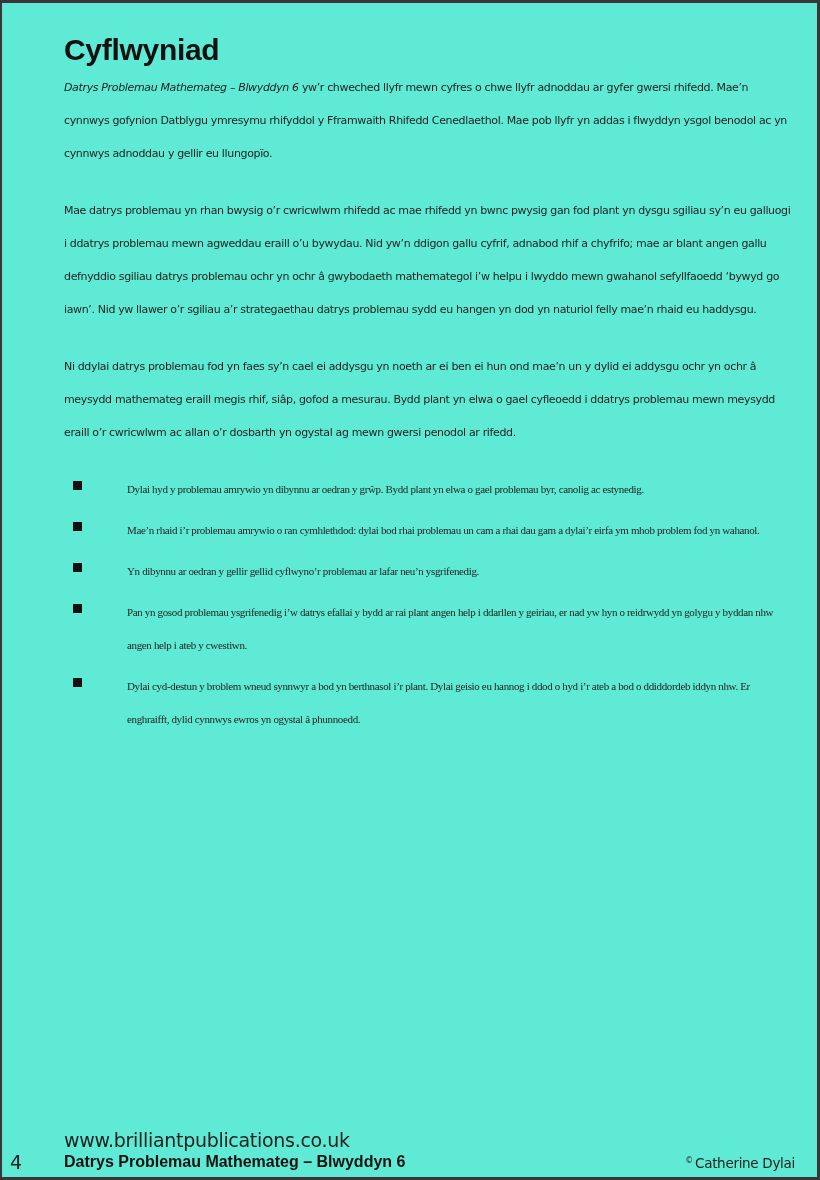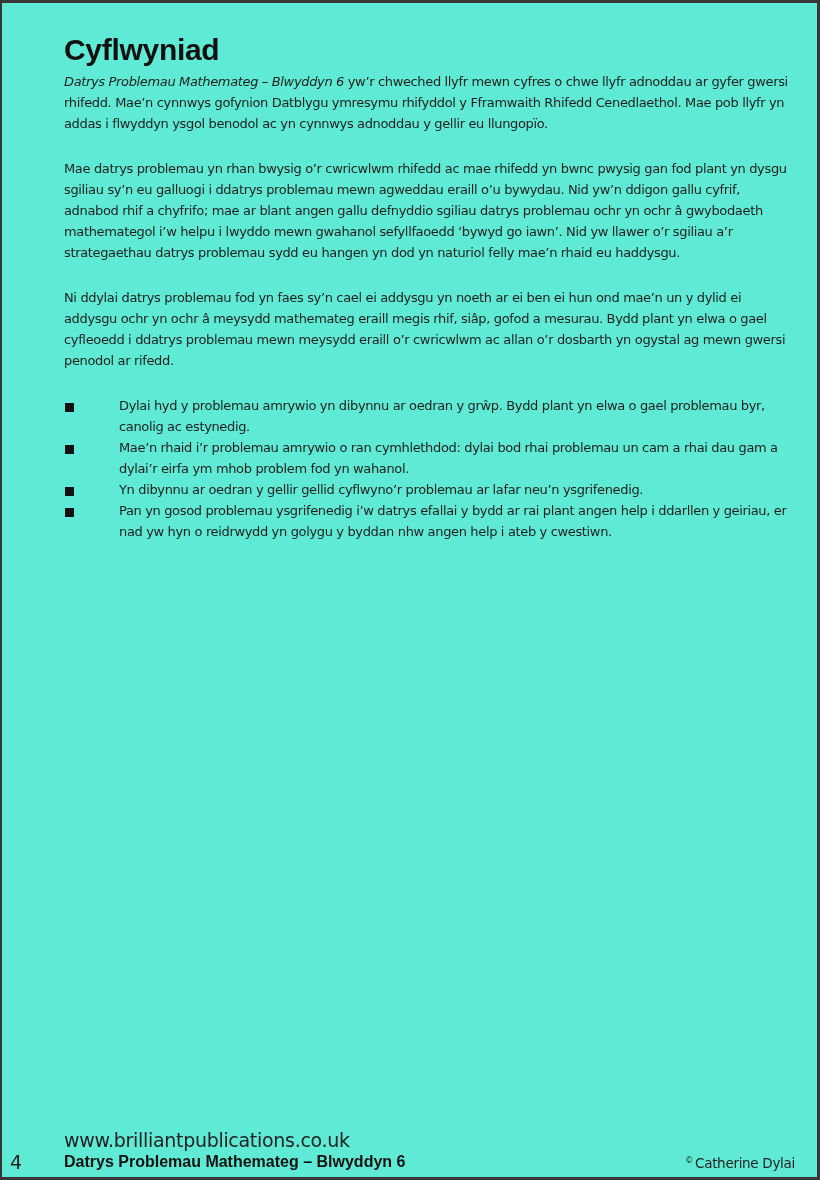--- a/index.html
+++ b/index.html
@@ -18,27 +18,27 @@
     }
     .title {
       position: absolute; left: 62px; top: 10px;
       font-family: "Liberation Sans", sans-serif;
       font-weight: bold; font-size: 30px; letter-spacing: -0.3px;
       color: #111;
     }
     .body-text {
       position: absolute; left: 62px; top: 68px; width: 728px;
       font-family: "DejaVu Sans", sans-serif;
-      font-size: 13px; line-height: 21px;
+      font-size: 11px; line-height: 33px;
       letter-spacing: -0.35px; color: #1f1f1f;
     }
     .para { margin: 0 0 24px 0; }
     .para em { font-style: italic; }
     .bullets { list-style: none; margin: 0; padding: 0; }
-    .bullets li { position: relative; padding-left: 55px; margin: 0; }
+    .bullets li { position: relative; padding-left: 55px; margin: 8px; font-family: Liberation Serif, serif; }
     .bullets li .bullet {
       position: absolute; left: 1px; top: 8px;
       width: 9px; height: 9px; background: #111;
     }
     .footer-url {
       position: absolute; left: 62px; top: 1126px;
       font-family: "DejaVu Sans", sans-serif; font-size: 19px;
       letter-spacing: -0.3px; color: #222;
     }
     .footer-page {
@@ -68,20 +68,21 @@
     <p class="para"><em>Datrys Problemau Mathemateg  – Blwyddyn 6</em><span> yw’r chweched llyfr mewn cyfres o chwe llyfr adnoddau ar gyfer gwersi rhifedd. Mae’n cynnwys gofynion Datblygu ymresymu rhifyddol y Fframwaith Rhifedd Cenedlaethol. Mae pob llyfr yn addas i flwyddyn ysgol benodol ac yn cynnwys adnoddau y gellir eu llungopïo.</span></p>
 
     <p class="para">Mae datrys problemau yn rhan bwysig o’r cwricwlwm rhifedd ac mae rhifedd yn bwnc pwysig gan fod plant yn dysgu sgiliau sy’n eu galluogi i ddatrys problemau mewn agweddau eraill o’u bywydau. Nid yw’n ddigon gallu cyfrif, adnabod rhif a chyfrifo; mae ar blant angen gallu defnyddio sgiliau datrys problemau ochr yn ochr â gwybodaeth mathemategol i’w helpu i lwyddo mewn gwahanol sefyllfaoedd ‘bywyd go iawn’. Nid yw llawer o’r sgiliau a’r strategaethau datrys problemau sydd eu hangen yn dod yn naturiol felly mae’n rhaid eu haddysgu.</p>
     <p class="para">Ni ddylai datrys problemau fod yn faes sy’n cael ei addysgu yn noeth ar ei ben ei hun ond mae’n un y dylid ei addysgu ochr yn ochr â meysydd mathemateg eraill megis rhif, siâp, gofod a mesurau. Bydd plant yn elwa o gael cyfleoedd i ddatrys problemau mewn meysydd eraill o’r cwricwlwm ac allan o’r dosbarth yn ogystal ag mewn gwersi penodol ar rifedd.</p>
 
     <ul class="bullets">
       <li><span class="bullet"></span><span>Dylai hyd y problemau amrywio yn dibynnu ar oedran y grŵp. Bydd plant yn elwa o gael problemau byr, canolig ac estynedig.</span></li>
       <li><span class="bullet"></span><span>Mae’n rhaid i’r problemau amrywio o ran cymhlethdod: dylai bod rhai problemau un cam a rhai dau gam a dylai’r eirfa ym mhob problem fod yn wahanol.</span></li>
       <li><span class="bullet"></span><span>Yn dibynnu ar oedran y gellir gellid cyflwyno’r problemau ar lafar neu’n ysgrifenedig.</span></li>
       <li><span class="bullet"></span><span>Pan yn gosod problemau ysgrifenedig i’w datrys efallai y bydd ar rai plant angen help i ddarllen y geiriau, er nad yw hyn o reidrwydd yn golygu y byddan nhw angen help i ateb y cwestiwn.</span></li>
+      <li><span class="bullet"></span><span>Dylai cyd-destun y broblem wneud synnwyr a bod yn berthnasol i’r plant. Dylai geisio eu hannog i ddod o hyd i’r ateb a bod o ddiddordeb iddyn nhw. Er enghraifft, dylid cynnwys ewros yn ogystal â phunnoedd.</span></li>
     </ul>
   </div>
 
   <div class="footer-url">www.brilliantpublications.co.uk</div>
   <div class="footer-page">4</div>
   <div class="footer-book">Datrys Problemau Mathemateg – Blwyddyn 6</div>
   <div class="footer-copy"><sup>©</sup><span>Catherine Dylai</span></div>
 
 </div>
 

